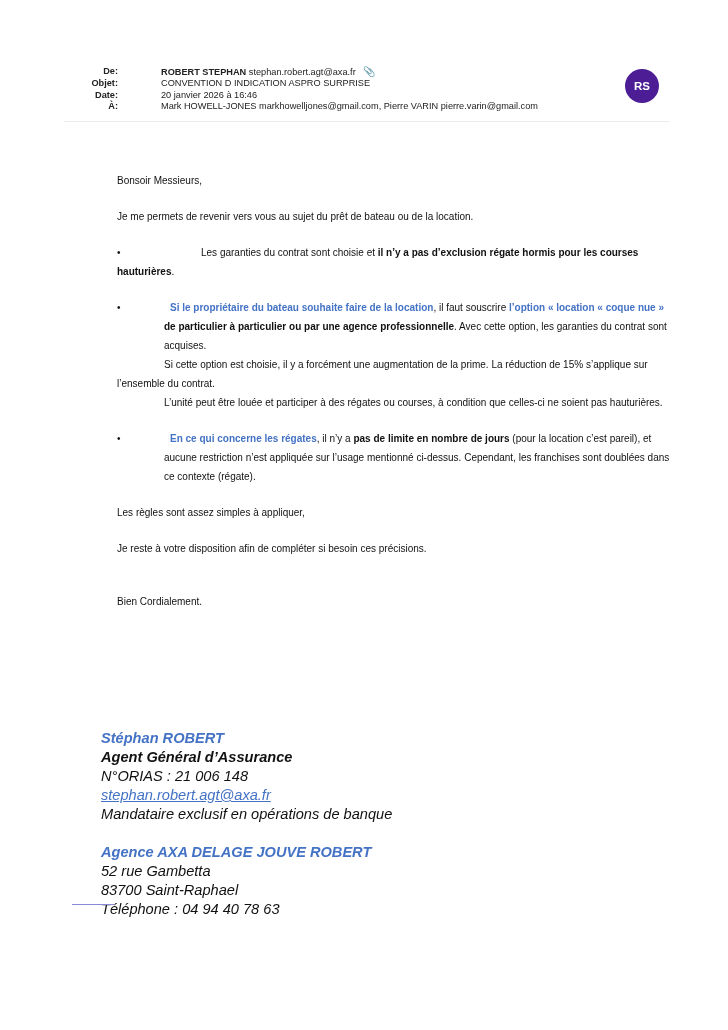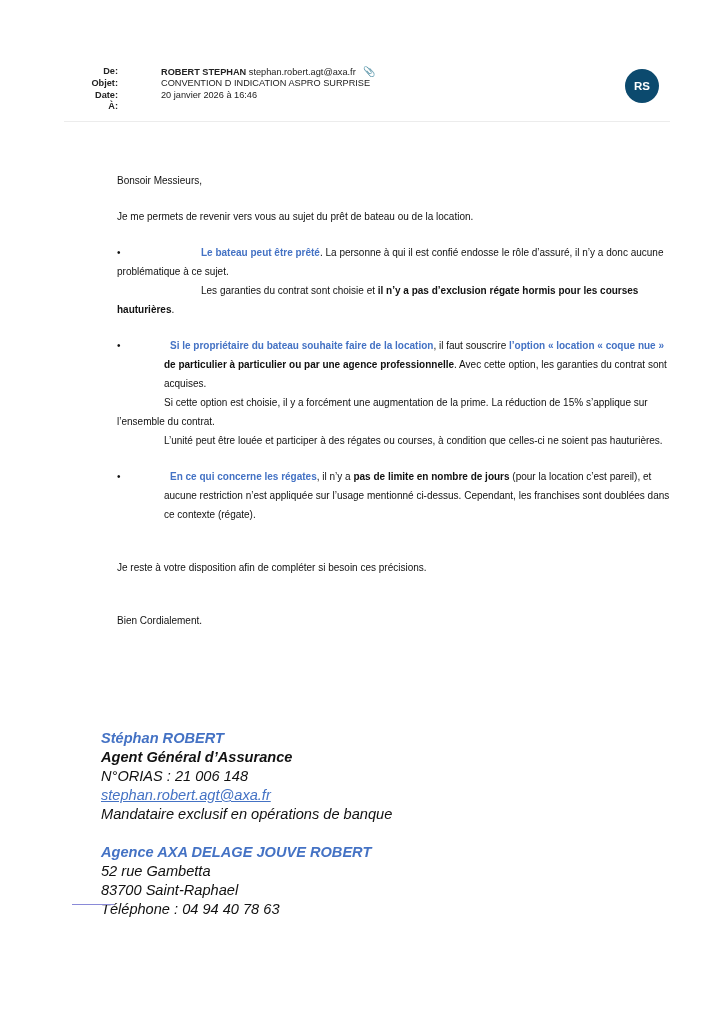--- a/index.html
+++ b/index.html
@@ -7,21 +7,21 @@
          font-family: "Liberation Sans", sans-serif; color: #111; }
 
   
   .hdr { position: absolute; left: 64px; top: 66px; width: 610px; }
   .hdr-row { display: flex; font-size: 9.2px; line-height: 11.4px; white-space: nowrap; }
   .hdr-label { width: 54px; text-align: right; font-weight: bold; color: #222; padding-right: 20px; }
   .hdr-val { color: #222; margin-left: 23px; }
   .hdr-val b { font-weight: bold; }
   .clip { display: inline-block; margin-left: 5px; color: #666; font-size: 10px; transform: rotate(0deg); }
   .avatar { position: absolute; left: 625px; top: 69px; width: 34px; height: 34px; border-radius: 50%;
-            background: #0c4a6e; color: #fff; font-size: 11.5px; font-weight: bold;
+            background: #4c1d95; color: #fff; font-size: 11.5px; font-weight: bold;
             display: flex; align-items: center; justify-content: center; }
   .divider { position: absolute; left: 64px; top: 121px; width: 606px; height: 1px; background: #ececec; }
 
   
   .body { position: absolute; left: 117px; top: 171px; width: 560px; font-size: 10px; line-height: 19px; color: #111; }
   .p { margin: 0; }
   .gap { height: 17px; }
   .blue { color: #4472c4; font-weight: bold; }
   .bold { font-weight: bold; }
   .bullet-row { position: relative; }
@@ -51,52 +51,53 @@
   <div class="hdr-row">
     <span class="hdr-label">Objet:</span>
     <span class="hdr-val">CONVENTION D INDICATION ASPRO SURPRISE</span>
   </div>
   <div class="hdr-row">
     <span class="hdr-label">Date:</span>
     <span class="hdr-val">20 janvier 2026 à 16:46</span>
   </div>
   <div class="hdr-row">
     <span class="hdr-label">À:</span>
+    <span class="hdr-val">Mark HOWELL-JONES markhowelljones@gmail.com,  Pierre VARIN pierre.varin@gmail.com</span>
   </div>
 </div>
 <div class="avatar">RS</div>
 <div class="divider"></div>
 
 <div class="body">
   <p class="p">Bonsoir Messieurs,</p>
   <div class="gap"></div>
   <p class="p">Je me permets de revenir vers vous au sujet du prêt de bateau ou de la location.</p>
   <div class="gap"></div>
 
   <div class="bullet-row">
     <span class="bullet">•</span>
-    <p class="p t-indent"><span class="blue">Le bateau peut être prêté</span><span>. La personne à qui il est confié endosse le rôle d’assuré, il n’y a donc aucune problématique à ce sujet.</span></p>
     <p class="p t-indent"><span>Les garanties du contrat sont choisie et </span><span class="bold">il n’y a pas d’exclusion régate hormis pour les courses hauturières</span><span>.</span></p>
   </div>
   <div class="gap"></div>
 
   <div class="bullet-row">
     <span class="bullet">•</span>
     <p class="p indent" style="text-indent:6px"><span class="blue">Si le propriétaire du bateau souhaite faire de la location</span><span>, il faut souscrire </span><span class="blue">l’option « location « coque nue »</span><span class="bold"> de particulier à particulier ou par une agence professionnelle</span><span>. Avec cette option, les garanties du contrat sont acquises.</span></p>
     <p class="p ti-small">Si cette option est choisie, il y a forcément une augmentation de la prime. La réduction de 15% s’applique sur l’ensemble du contrat.</p>
     <p class="p ti-small">L’unité peut être louée et participer à des régates ou courses, à condition que celles-ci ne soient pas hauturières.</p>
   </div>
   <div class="gap"></div>
 
   <div class="bullet-row">
     <span class="bullet">•</span>
     <p class="p indent" style="text-indent:6px"><span class="blue">En ce qui concerne les régates</span><span>, il n’y a </span><span class="bold">pas de limite en nombre de jours</span><span> (pour la location c’est pareil), et aucune restriction n’est appliquée sur l’usage mentionné ci-dessus. Cependant, les franchises sont doublées dans ce contexte (régate).</span></p>
   </div>
   <div class="gap"></div>
 
+  <p class="p">Les règles sont assez simples à appliquer,</p>
   <div class="gap"></div>
   <p class="p">Je reste à votre disposition afin de compléter si besoin ces précisions.</p>
   <div class="gap"></div>
   <div class="gap"></div>
   <p class="p">Bien Cordialement.</p>
 </div>
 
 <div class="sig">
   <div class="blue">Stéphan ROBERT</div>
   <div class="bold">Agent Général d’Assurance</div>

